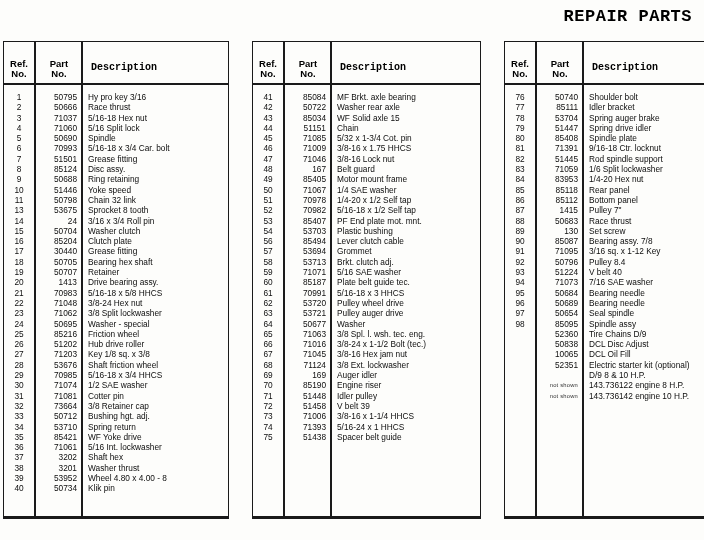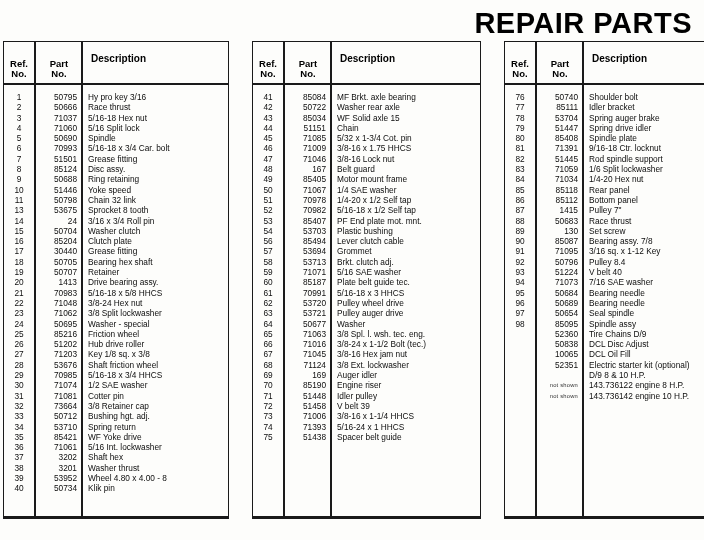--- a/index.html
+++ b/index.html
@@ -4,21 +4,21 @@
 <style>
   html,body{margin:0;padding:0;}
   body{
     width:704px;height:540px;overflow:hidden;position:relative;
     background:#fdfdfb;color:#111;
     font-family:"Liberation Sans","DejaVu Sans",sans-serif;
     -webkit-font-smoothing:antialiased;
   }
   .page-title{
     position:absolute;top:7px;right:12px;
-    font-size:29px;font-weight:bold;letter-spacing:.5px;color:#000;
+    font-size:17px;font-weight:bold;letter-spacing:.5px;color:#000;font-family:Liberation Mono, monospace;
   }
   .tables-wrap{
     position:absolute;top:41px;left:3px;
     display:flex;column-gap:4px;gap:23px;
   }
   .block{
     position:relative;height:478px;background:#fdfdfb;
     border:1.5px solid #1a1a1a;border-bottom-width:3px;
     box-sizing:border-box;
   }
@@ -29,21 +29,21 @@
   .vl1{left:30px;}
   .vl2{left:77px;}
   .hline{position:absolute;top:41px;left:0;right:0;height:1.5px;background:#1a1a1a;}
   .thead{
     position:absolute;top:0;left:0;right:0;height:41px;
     display:flex;align-items:flex-end;
     font-weight:bold;font-size:9.5px;line-height:10px;color:#000;
   }
   .h-ref{width:30px;text-align:center;padding-bottom:4px;}
   .h-part{width:50px;text-align:center;padding-bottom:4px;}
-  .h-desc{flex:1;padding-left:7px;padding-bottom:19px;font-size:10px;}
+  .h-desc{flex:1;padding-left:7px;padding-bottom:10px;font-size:10px;font-family:Liberation Mono, monospace;}
   .rows{
     position:absolute;top:47px;left:0;right:0;bottom:3px;
     overflow:hidden;padding-top:3px;
   }
   .row{display:flex;height:10.3px;font-size:8.3px;line-height:10.3px;color:#0d0d0d;}
   .c-ref{width:30px;text-align:center;flex:none;}
   .c-part{width:43px;text-align:right;flex:none;padding-right:3px;}
   .c-desc{flex:1;padding-left:8px;white-space:nowrap;overflow:hidden;}
   .small-note{font-size:5.8px;color:#333;letter-spacing:.2px;}
 </style>
@@ -508,21 +508,21 @@
           <div class="c-part">51445</div>
           <div class="c-desc">Rod spindle support</div>
         </div>
         <div class="row">
           <div class="c-ref">83</div>
           <div class="c-part">71059</div>
           <div class="c-desc">1/6 Split lockwasher</div>
         </div>
         <div class="row">
           <div class="c-ref">84</div>
-          <div class="c-part">71034</div>
+          <div class="c-part">83953</div>
           <div class="c-desc">1/4-20 Hex nut</div>
         </div>
         <div class="row">
           <div class="c-ref">85</div>
           <div class="c-part">85118</div>
           <div class="c-desc">Rear panel</div>
         </div>
         <div class="row">
           <div class="c-ref">86</div>
           <div class="c-part">85112</div>

